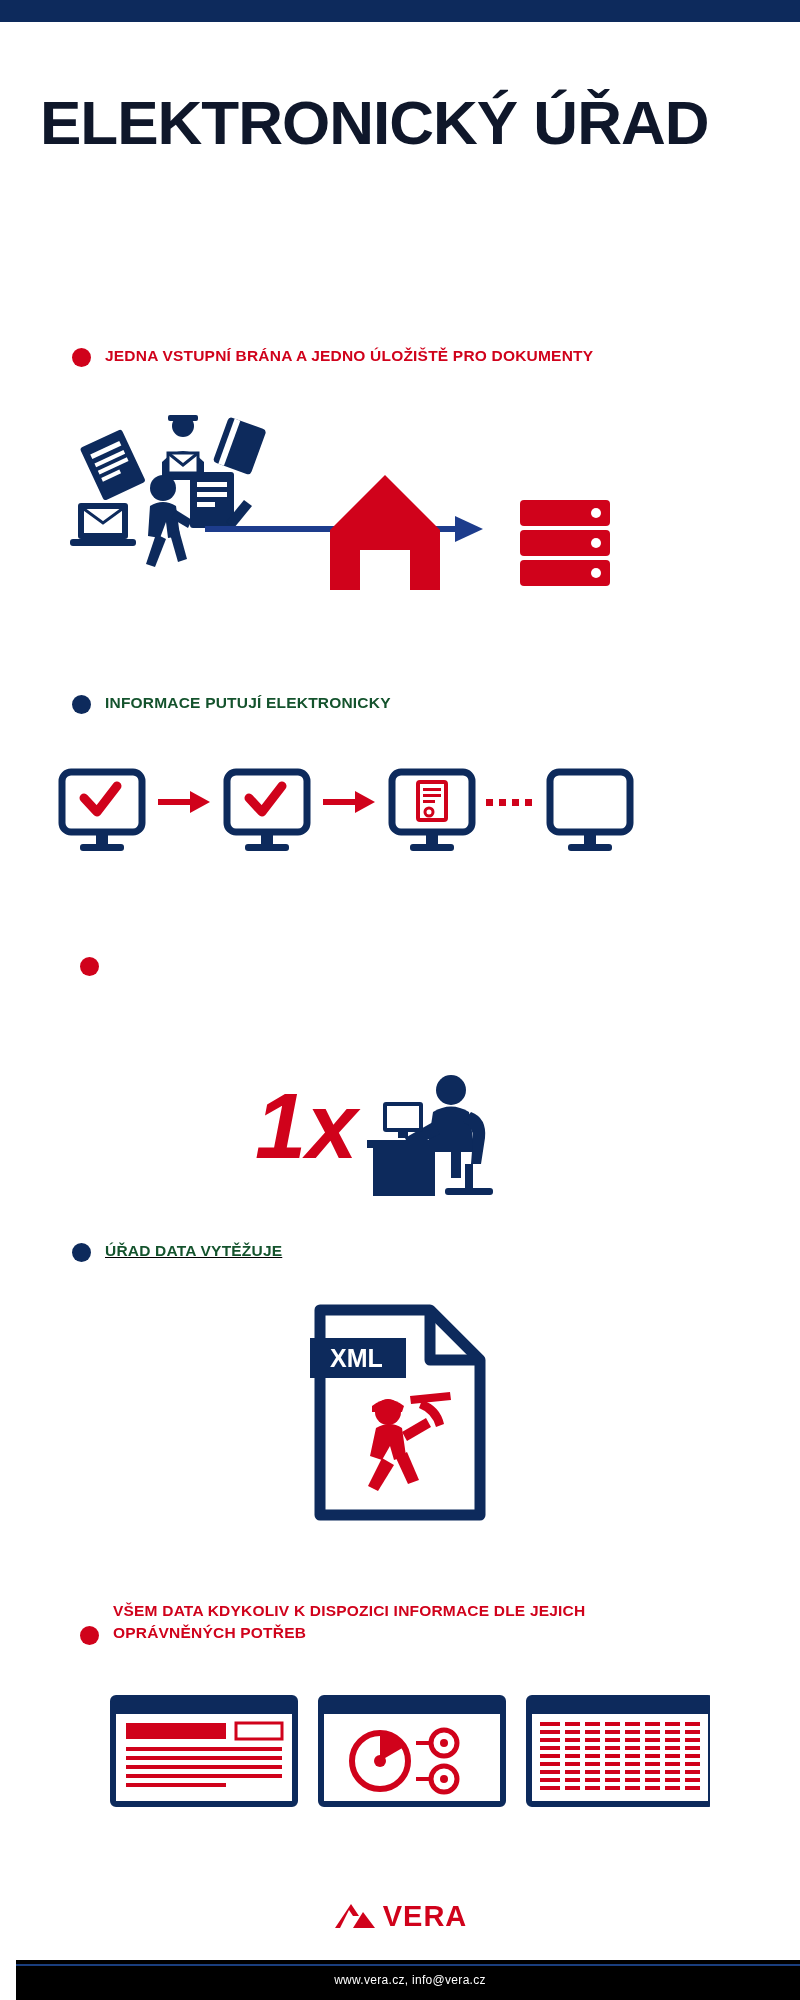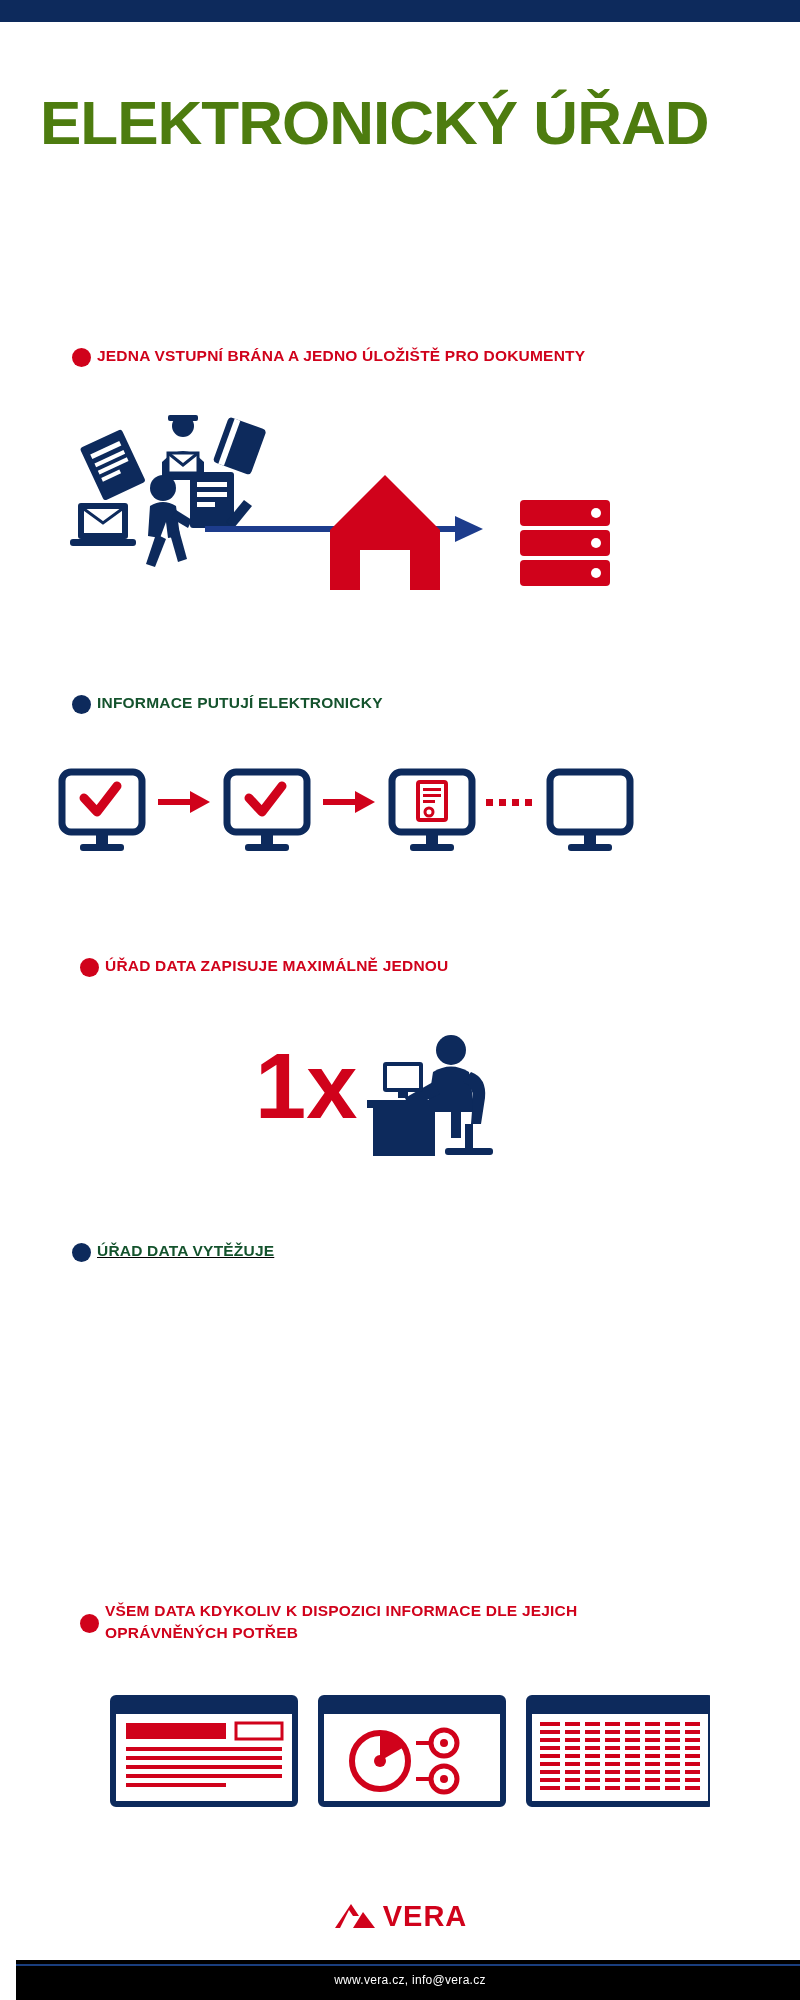--- a/index.html
+++ b/index.html
@@ -48,31 +48,31 @@
     height: 2px;
     background: #1a3e7e;
   }
   .title {
     position: absolute;
     top: 92px;
     left: 40px;
     width: 720px;
     font-size: 62px;
     font-weight: bold;
-    color: #4d7c0f;
+    color: #0f172a;
     letter-spacing: -1px;
     line-height: 1;
   }
 
   
   .section-head {
     position: absolute;
     display: flex;
-    align-items: center;
-    gap: 6px;
+    align-items: flex-end;
+    gap: 14px;
   }
   .bullet {
     width: 19px;
     height: 19px;
     border-radius: 50%;
     flex: 0 0 auto;
     margin-top: 2px;
   }
   .bullet.red { background: #d0021b; }
   .bullet.blue { background: #0d2a5c; }
@@ -246,24 +246,23 @@
       <g transform="translate(488,0)">
         <rect x="4" y="4" width="80" height="60" rx="9" fill="none" stroke="#0d2a5c" stroke-width="7"></rect>
         <rect x="38" y="64" width="12" height="12" fill="#0d2a5c"></rect>
         <rect x="22" y="76" width="44" height="7" rx="3" fill="#0d2a5c"></rect>
       </g>
     </svg>
   </div>
 
   <div class="section-head" style="top:955px; left:80px; width:560px;">
     <div class="bullet red"></div>
-    <div class="head-text red">ÚŘAD DATA ZAPISUJE MAXIMÁLNĚ JEDNOU</div>
-  </div>
-
-  <div class="art" style="top:1028px; left:255px;">
+  </div>
+
+  <div class="art" style="top:1068px; left:255px;font-style:italic;">
     <svg width="300" height="130" viewBox="0 0 300 130" xmlns="http://www.w3.org/2000/svg">
       <text x="0" y="90" font-family="Liberation Sans, sans-serif" font-size="92" font-weight="bold" fill="#d0021b">1x</text>
 
       <g fill="#0d2a5c">
 
         <circle cx="196" cy="22" r="15"></circle>
 
         <path d="M178 44 q18 -11 36 0 l6 40 l-48 0 z"></path>
 
         <path d="M178 54 l-28 16 l5 10 l30 -14 z"></path>
@@ -282,20 +281,42 @@
         <path d="M196 84 l0 26 l10 0 l0 -26 z"></path>
       </g>
     </svg>
   </div>
 
   <div class="section-head" style="top:1240px; left:72px; width:560px;text-decoration:underline;">
     <div class="bullet blue"></div>
     <div class="head-text blue">ÚŘAD DATA VYTĚŽUJE</div>
   </div>
 
+  <div class="art" style="top:1300px; left:310px;">
+    <svg width="200" height="230" viewBox="0 0 200 230" xmlns="http://www.w3.org/2000/svg">
+
+      <g>
+        <path d="M10 10 l110 0 l50 50 l0 155 l-160 0 z" fill="#ffffff" stroke="#0d2a5c" stroke-width="11" stroke-linejoin="round"></path>
+        <path d="M120 10 l0 50 l50 0" fill="none" stroke="#0d2a5c" stroke-width="11" stroke-linejoin="round"></path>
+        <rect x="-2" y="38" width="98" height="40" fill="#0d2a5c"></rect>
+        <text x="20" y="67" font-family="Liberation Sans, sans-serif" font-size="25" font-weight="bold" fill="#ffffff">XML</text>
+      </g>
+
+      <g fill="#d0021b">
+        <circle cx="78" cy="112" r="13"></circle>
+        <path d="M62 106 q16 -13 32 0 l-2 6 l-30 0 z"></path>
+        <path d="M66 128 q14 -8 26 0 l4 28 l-12 4 l-4 -14 l-8 14 l-12 -4 z"></path>
+        <path d="M72 158 l-14 28 l10 5 l16 -26 z"></path>
+        <path d="M86 158 l12 26 l11 -4 l-12 -28 z"></path>
+        <path d="M92 132 l24 -14 l5 9 l-24 14 z"></path>
+        <path d="M112 100 q18 6 22 24 l-8 3 q-4 -14 -17 -19 z"></path>
+        <path d="M100 96 l40 -4 l1 8 l-40 4 z"></path>
+      </g>
+    </svg>
+  </div>
 
   <div class="section-head" style="top:1600px; left:80px; width:570px;">
     <div class="bullet red"></div>
     <div class="head-text red">VŠEM DATA KDYKOLIV K DISPOZICI INFORMACE DLE JEJICH OPRÁVNĚNÝCH POTŘEB</div>
   </div>
 
   <div class="art" style="top:1695px; left:110px;">
     <svg width="600" height="115" viewBox="0 0 600 115" xmlns="http://www.w3.org/2000/svg">
 
       <g>

